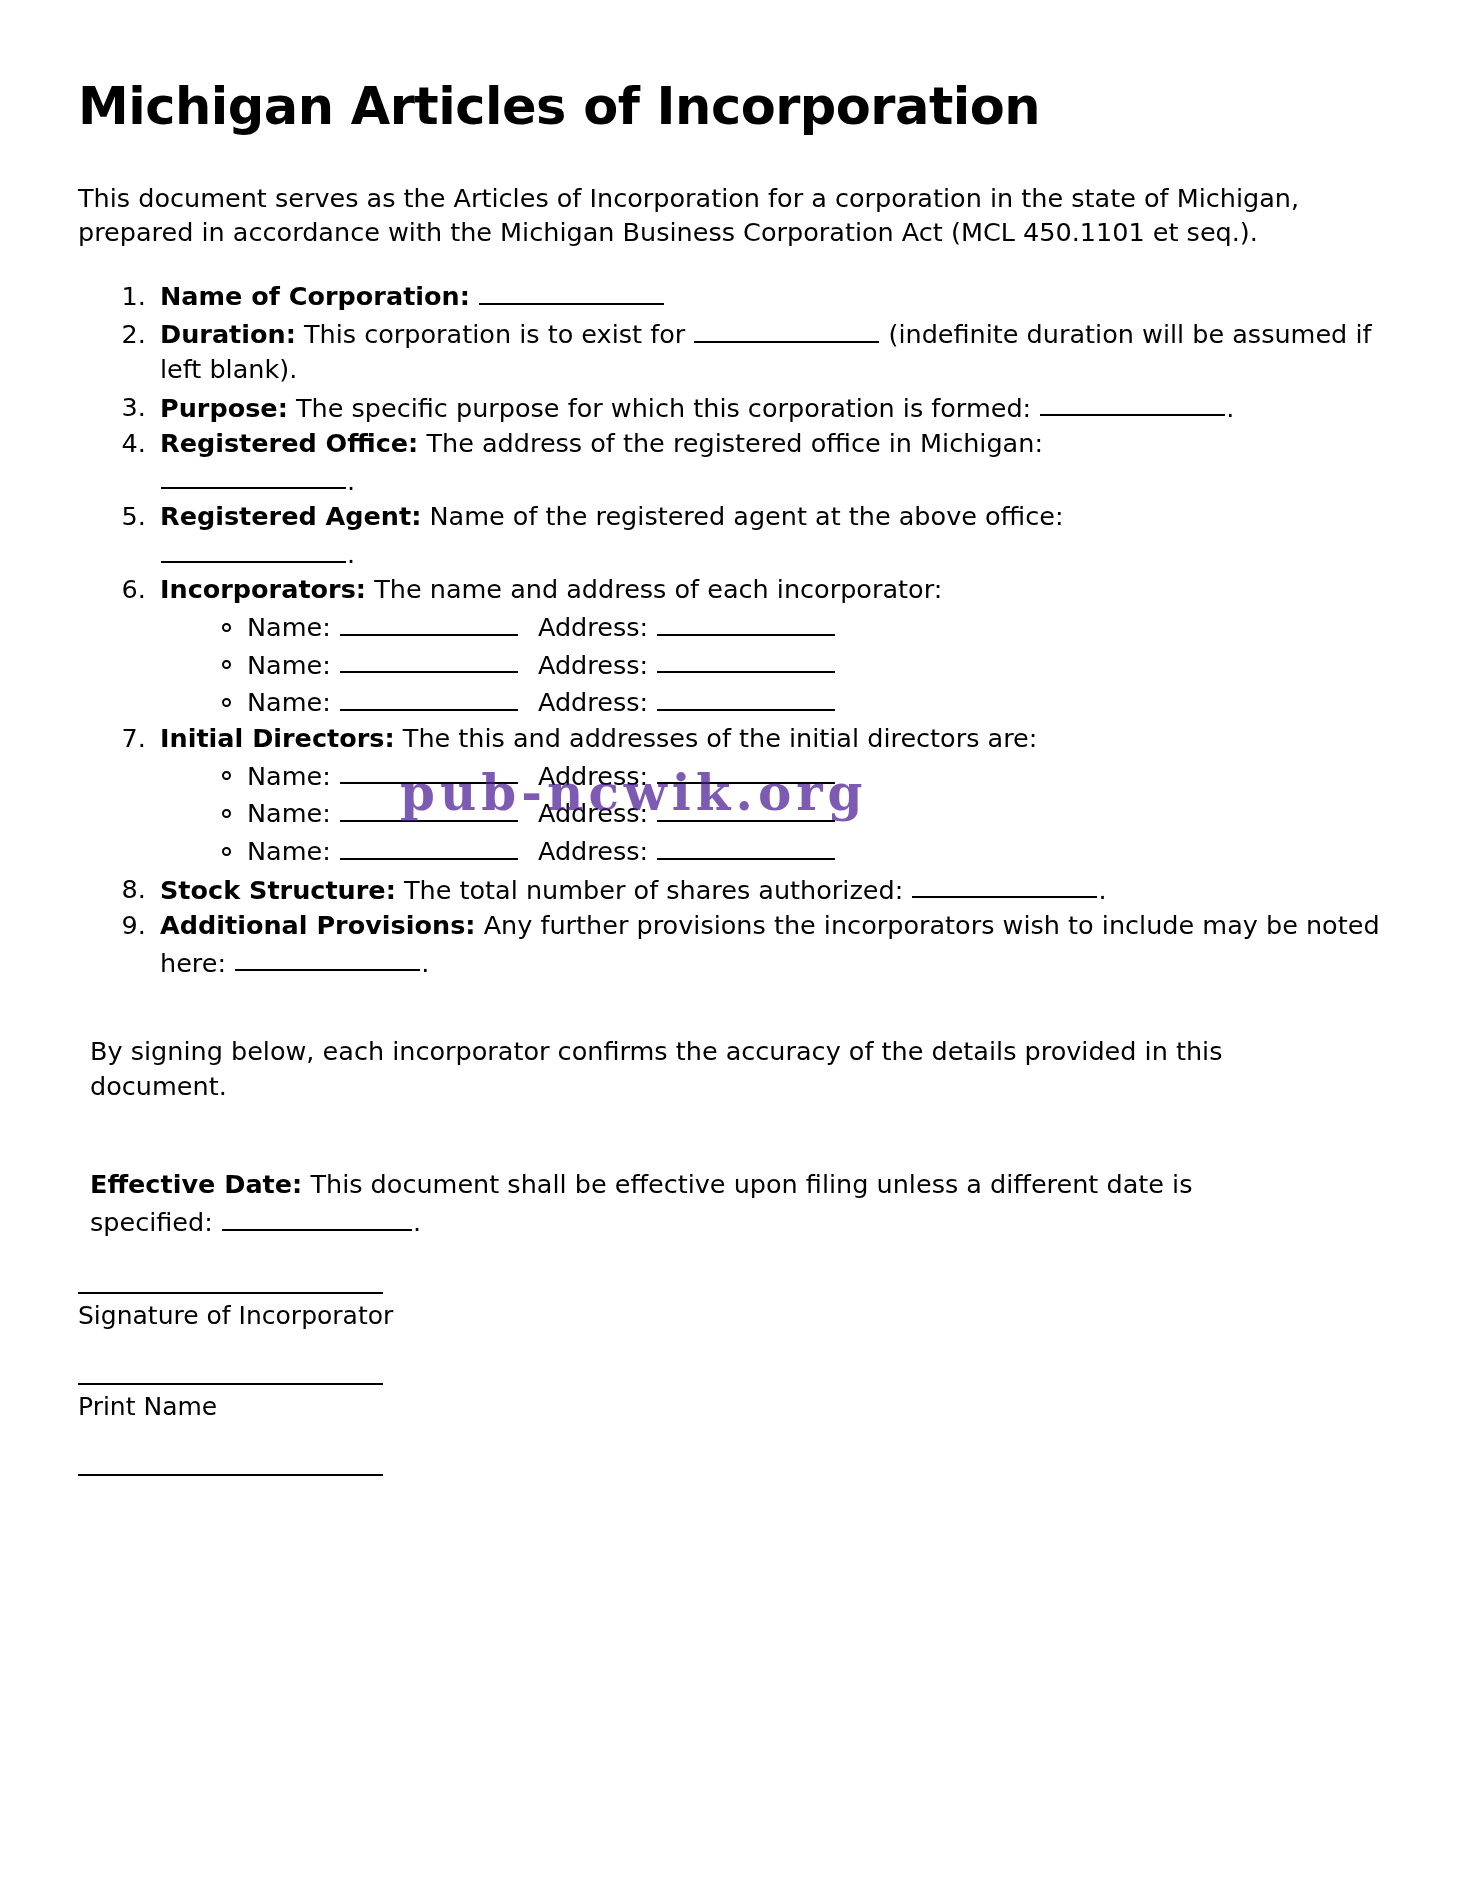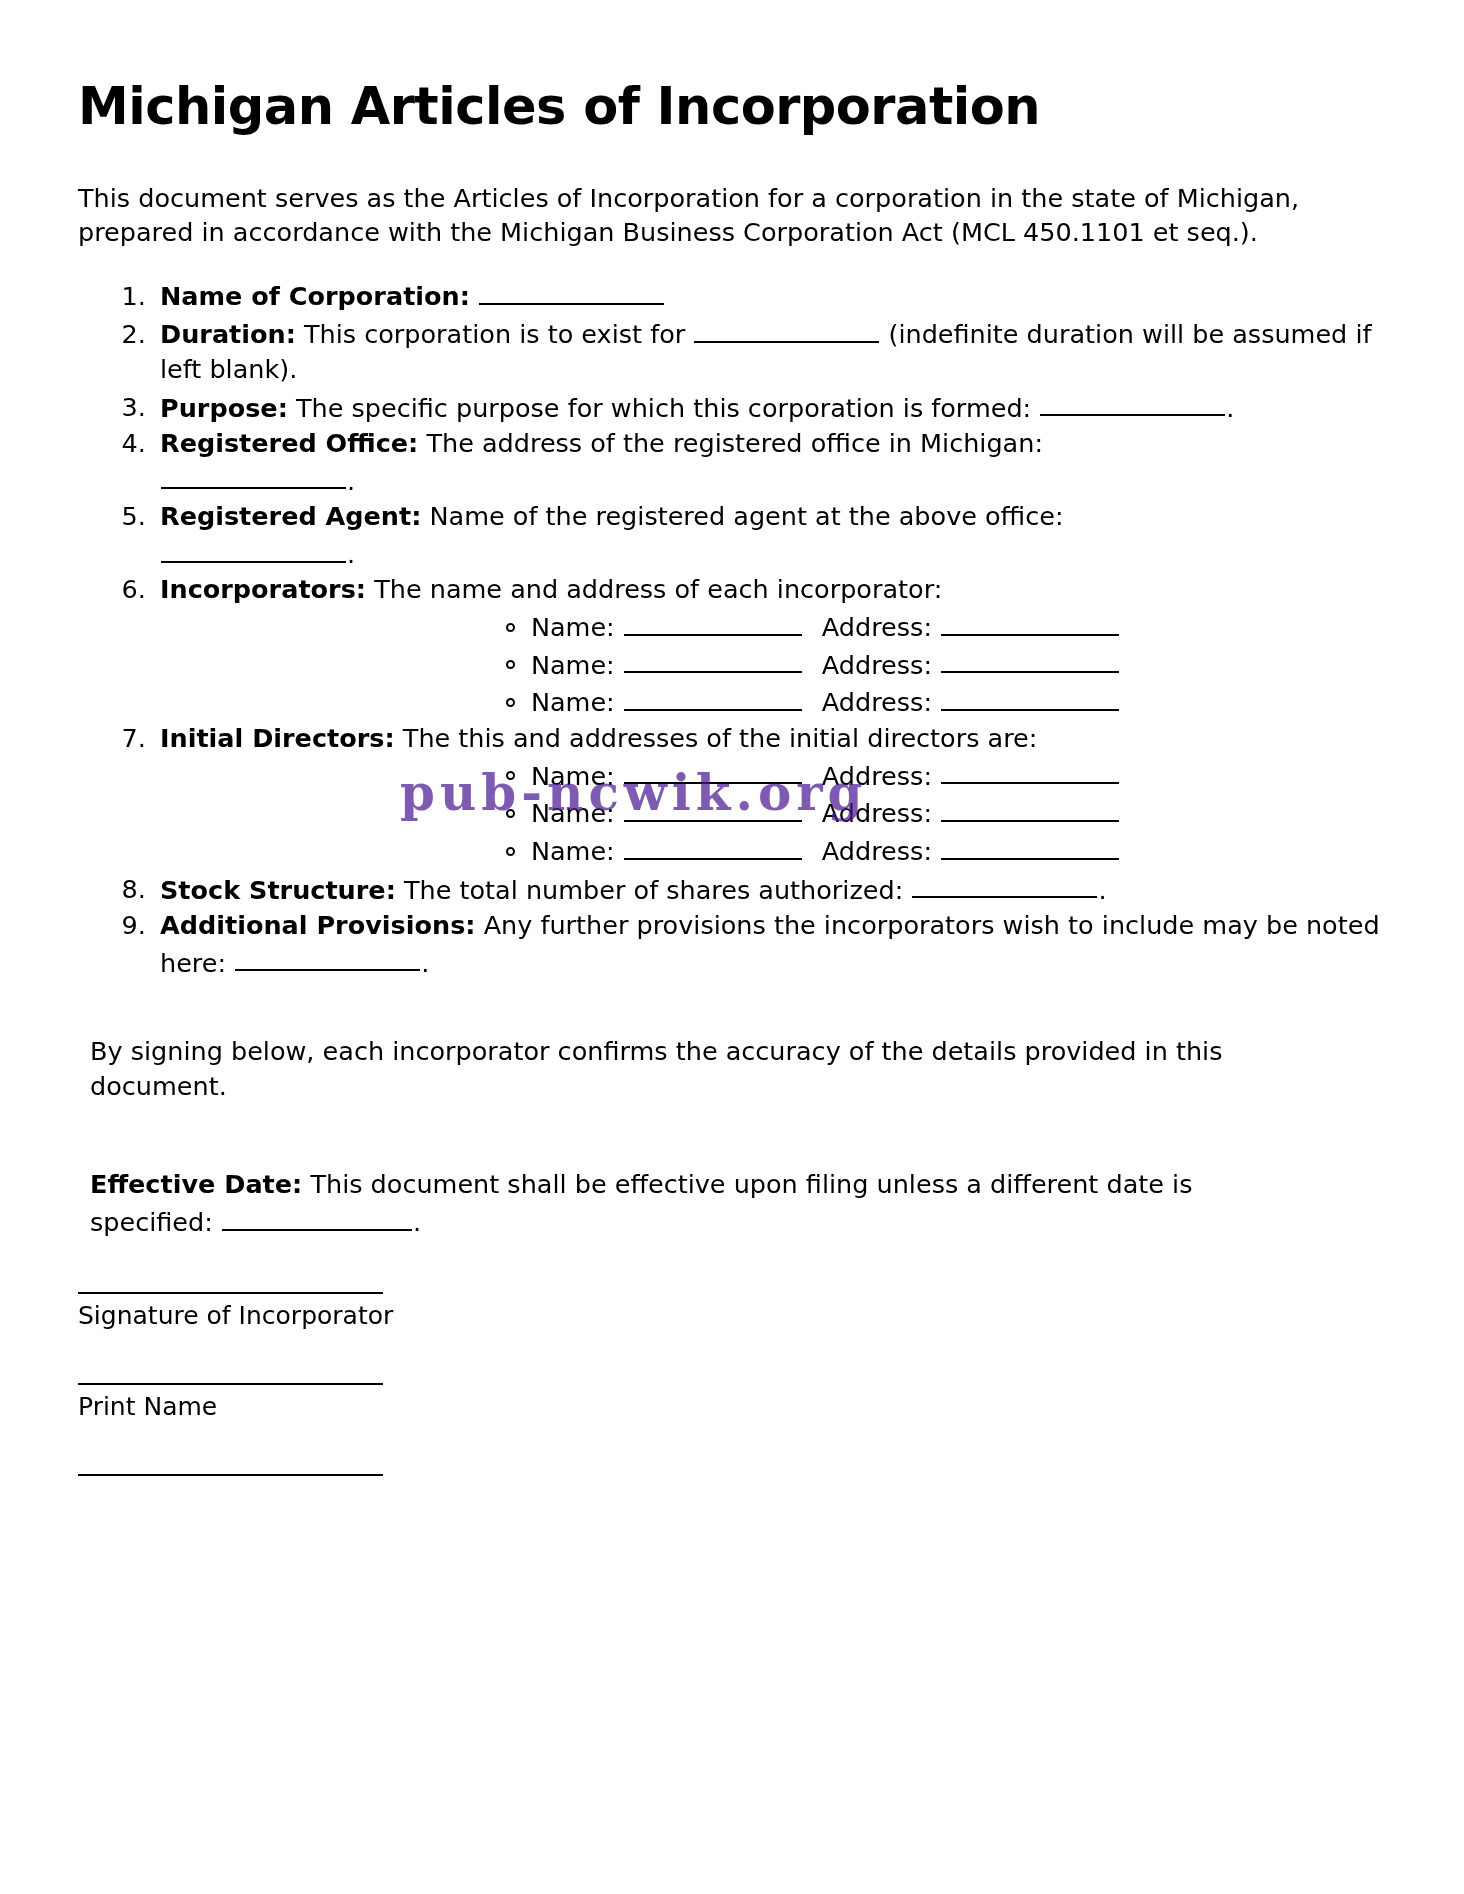--- a/index.html
+++ b/index.html
@@ -51,21 +51,20 @@
   ul.sub-list {
     margin: 0;
     padding: 0 0 0 62px;
     list-style: none;
   }
   ul.sub-list > li {
     position: relative;
     padding-left: 0;
     line-height: 1.33;
     white-space: nowrap;
-    text-align: center;
   }
   ul.sub-list > li .bullet-circle {
     display: inline-block;
     width: 9px;
     height: 9px;
     border: 2px solid #000;
     border-radius: 50%;
     vertical-align: middle;
     margin-right: 16px;
     margin-bottom: 3px;

